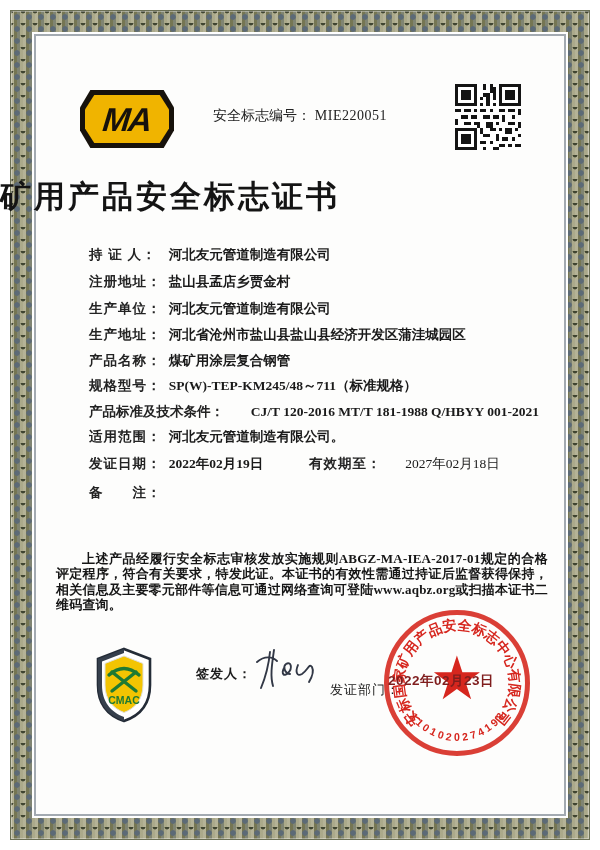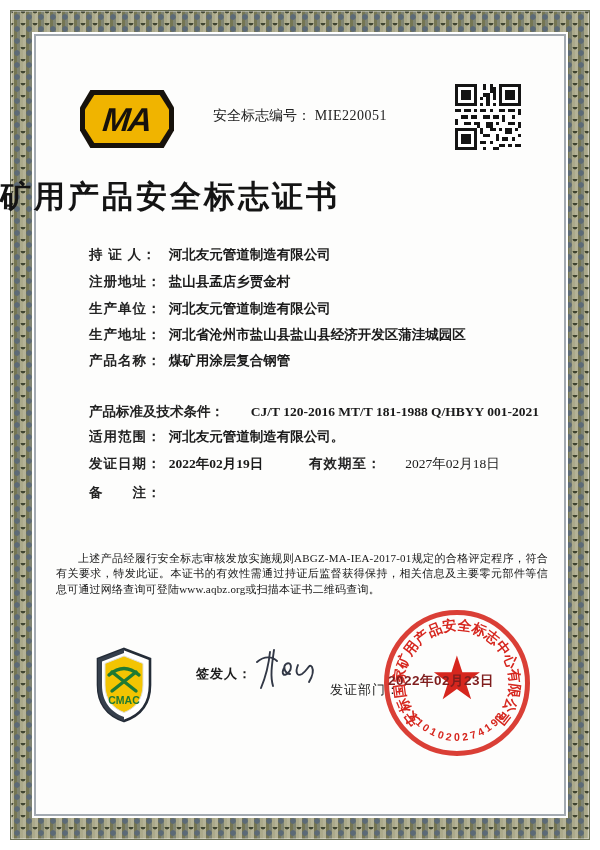--- a/index.html
+++ b/index.html
@@ -49,21 +49,21 @@
   
   .frow{position:absolute;left:64px;right:48px;font-size:13.5px;white-space:nowrap;margin-left:25px;}
   .frow .lbl{display:inline-block;min-width:76px;font-weight:700;color:#232323;letter-spacing:1px;}
   .frow .lbl.wide{min-width:158px;letter-spacing:0;}
   .frow .val{font-family:"Liberation Serif",serif;font-weight:700;color:#1a1a1a;}
   .frow .lbl2{display:inline-block;font-weight:700;color:#232323;margin-left:42px;letter-spacing:1px;}
   .frow .val2{font-family:"Liberation Serif",serif;font-weight:400;color:#1a1a1a;margin-left:20px;}
 
   
   .statement{position:absolute;left:56px;top:551px;width:492px;
-    font-family:"Liberation Serif",serif;font-weight:400;font-size:11px;line-height:15.4px;
+    font-family:"Liberation Serif",serif;font-weight:700;font-size:13px;line-height:15.4px;
     color:#161616;text-indent:2em;text-align:justify;letter-spacing:.2px;}
 
   
   .cmac{position:absolute;left:94px;top:646px;width:60px;height:78px;}
   .signer-label{position:absolute;left:196px;top:665px;font-size:13px;font-weight:700;letter-spacing:1px;}
   .signature{position:absolute;left:250px;top:646px;width:72px;height:48px;}
   .dept-label{position:absolute;left:330px;top:681px;font-size:13px;font-weight:400;letter-spacing:1px;}
 
   
   .stamp{position:absolute;left:384px;top:610px;width:146px;height:146px;}
@@ -147,20 +147,24 @@
       <span class="lbl">生产单位：</span>
       <span class="val">河北友元管道制造有限公司</span>
     </div>
     <div class="frow" style="top:326px">
       <span class="lbl">生产地址：</span>
       <span class="val">河北省沧州市盐山县盐山县经济开发区蒲洼城园区</span>
     </div>
     <div class="frow" style="top:352px">
       <span class="lbl">产品名称：</span>
       <span class="val">煤矿用涂层复合钢管</span>
+    </div>
+    <div class="frow" style="top:377px">
+      <span class="lbl">规格型号：</span>
+      <span class="val">SP(W)-TEP-KM245/48～711（标准规格）</span>
     </div>
     <div class="frow" style="top:403px">
       <span class="lbl wide">产品标准及技术条件：</span>
       <span class="val">CJ/T 120-2016 MT/T 181-1988 Q/HBYY 001-2021</span>
     </div>
     <div class="frow" style="top:428px">
       <span class="lbl">适用范围：</span>
       <span class="val">河北友元管道制造有限公司。</span>
     </div>
     <div class="frow" style="top:455px">

